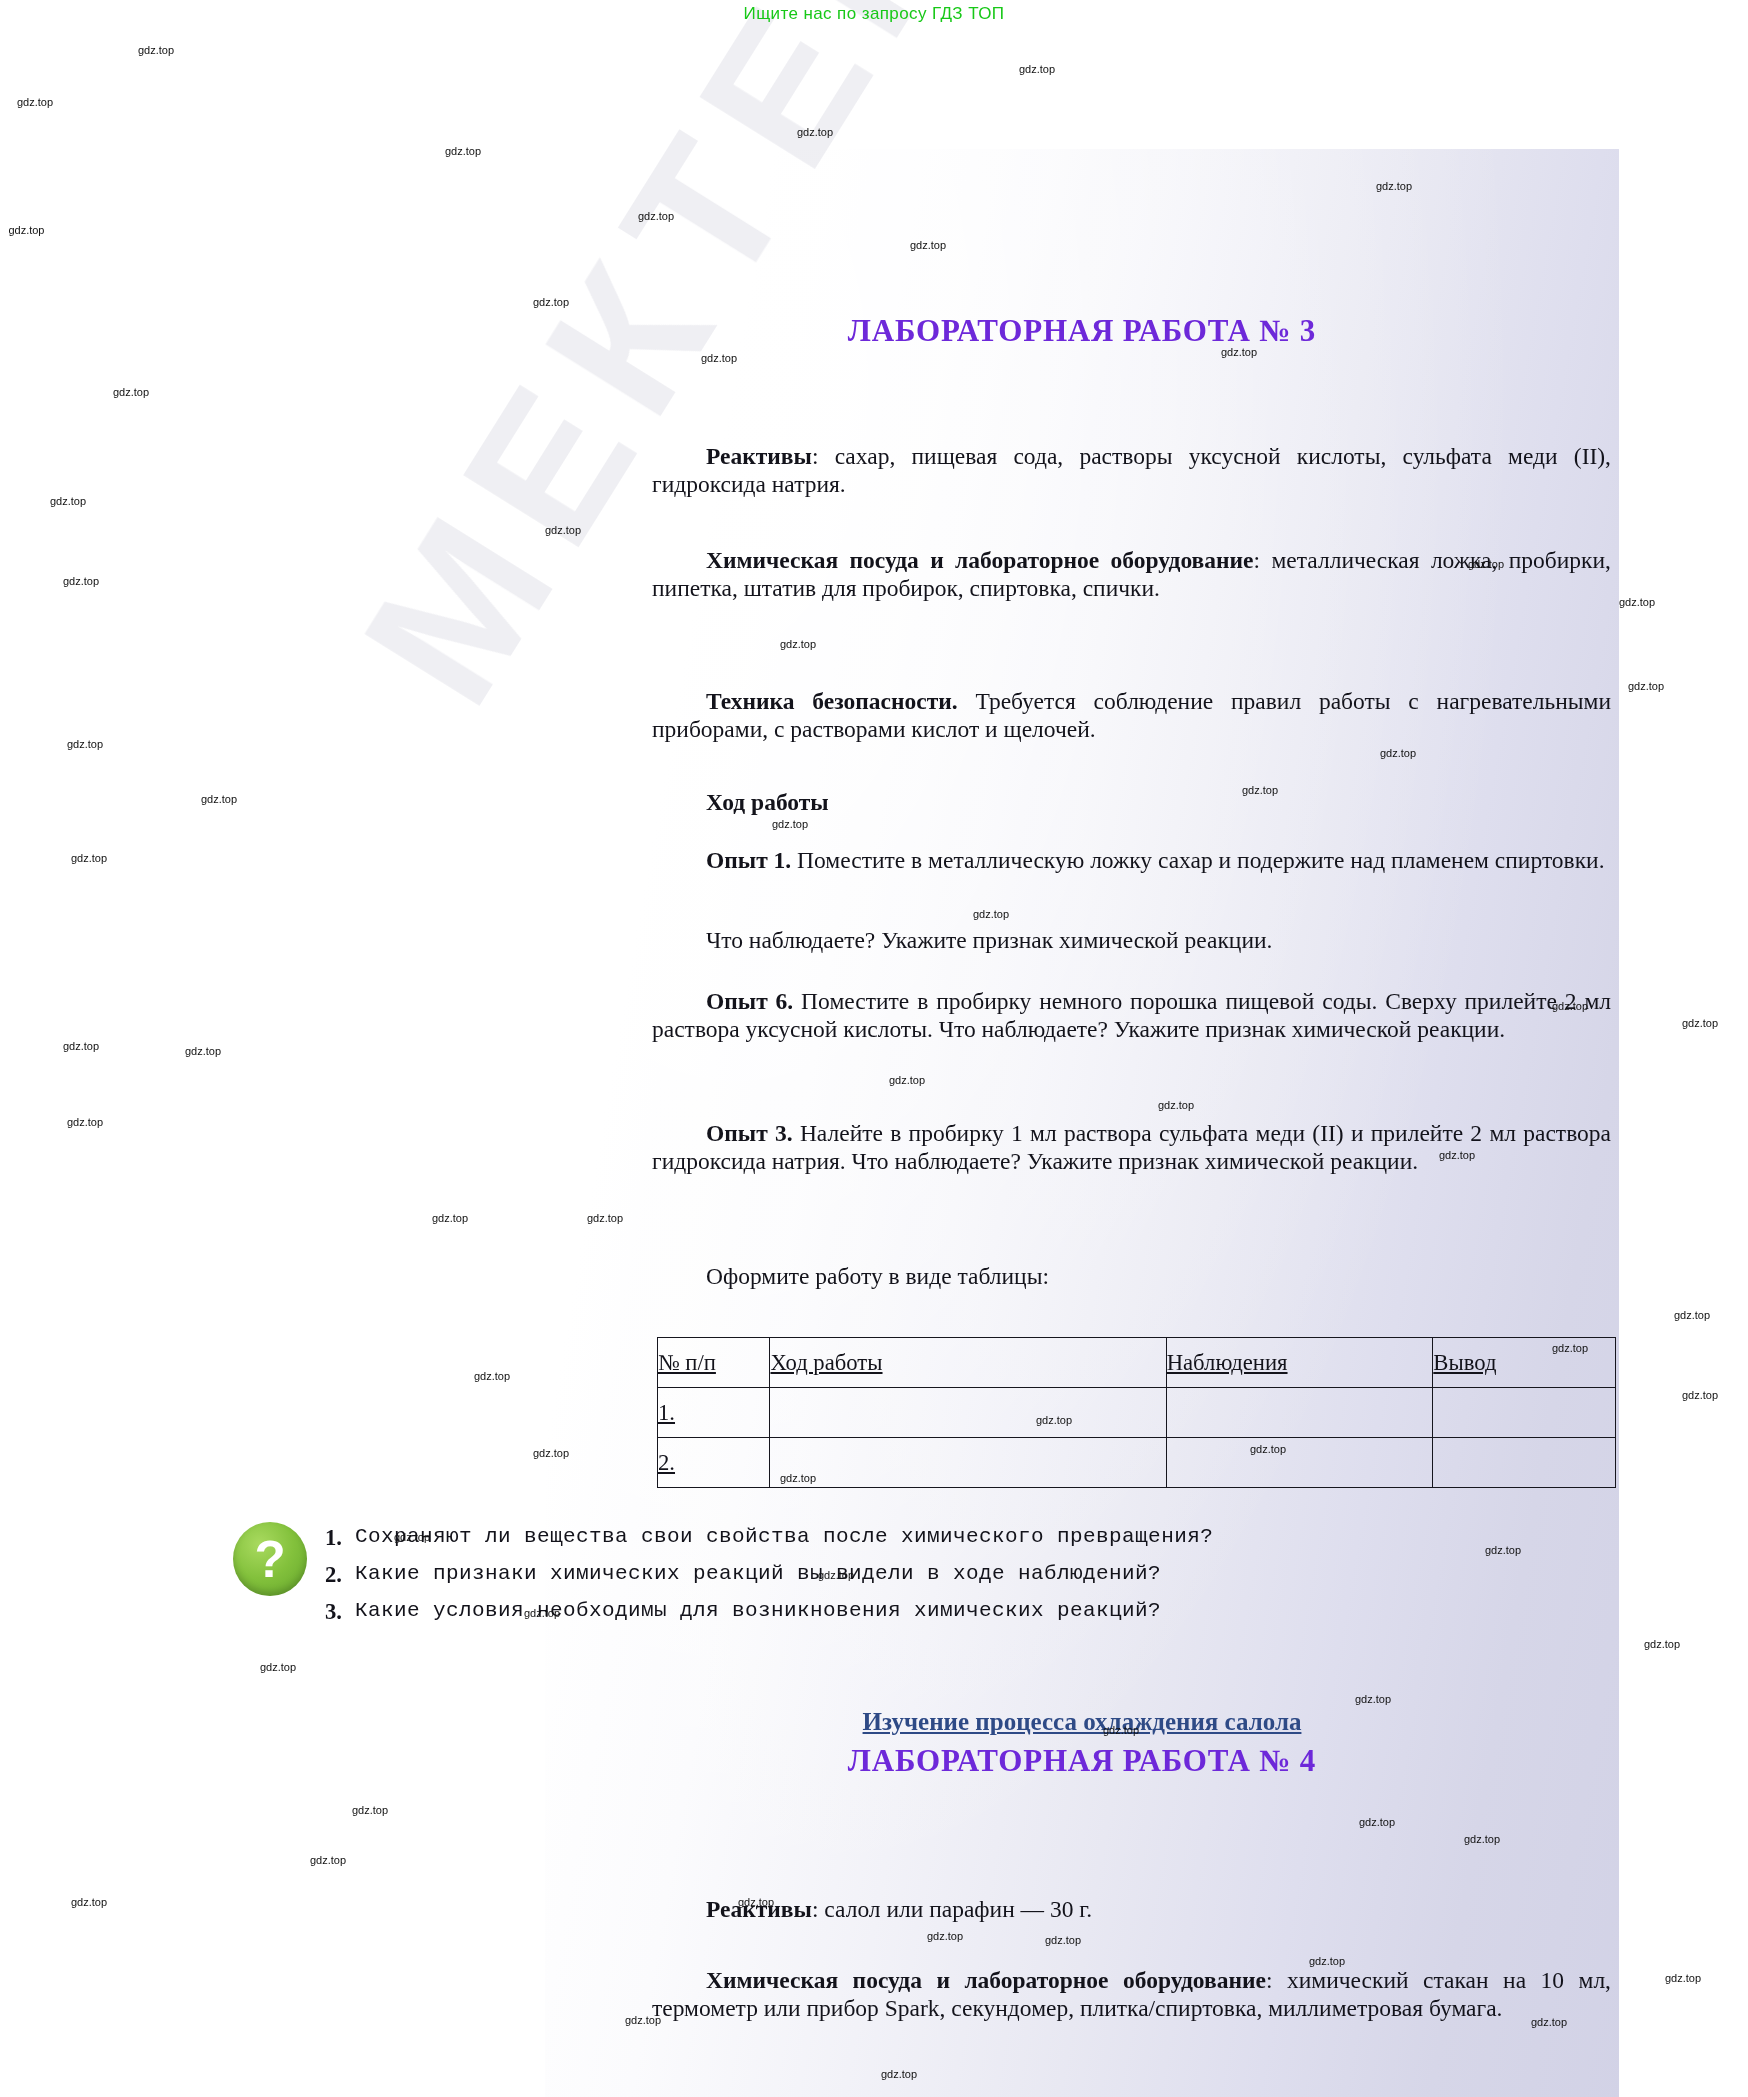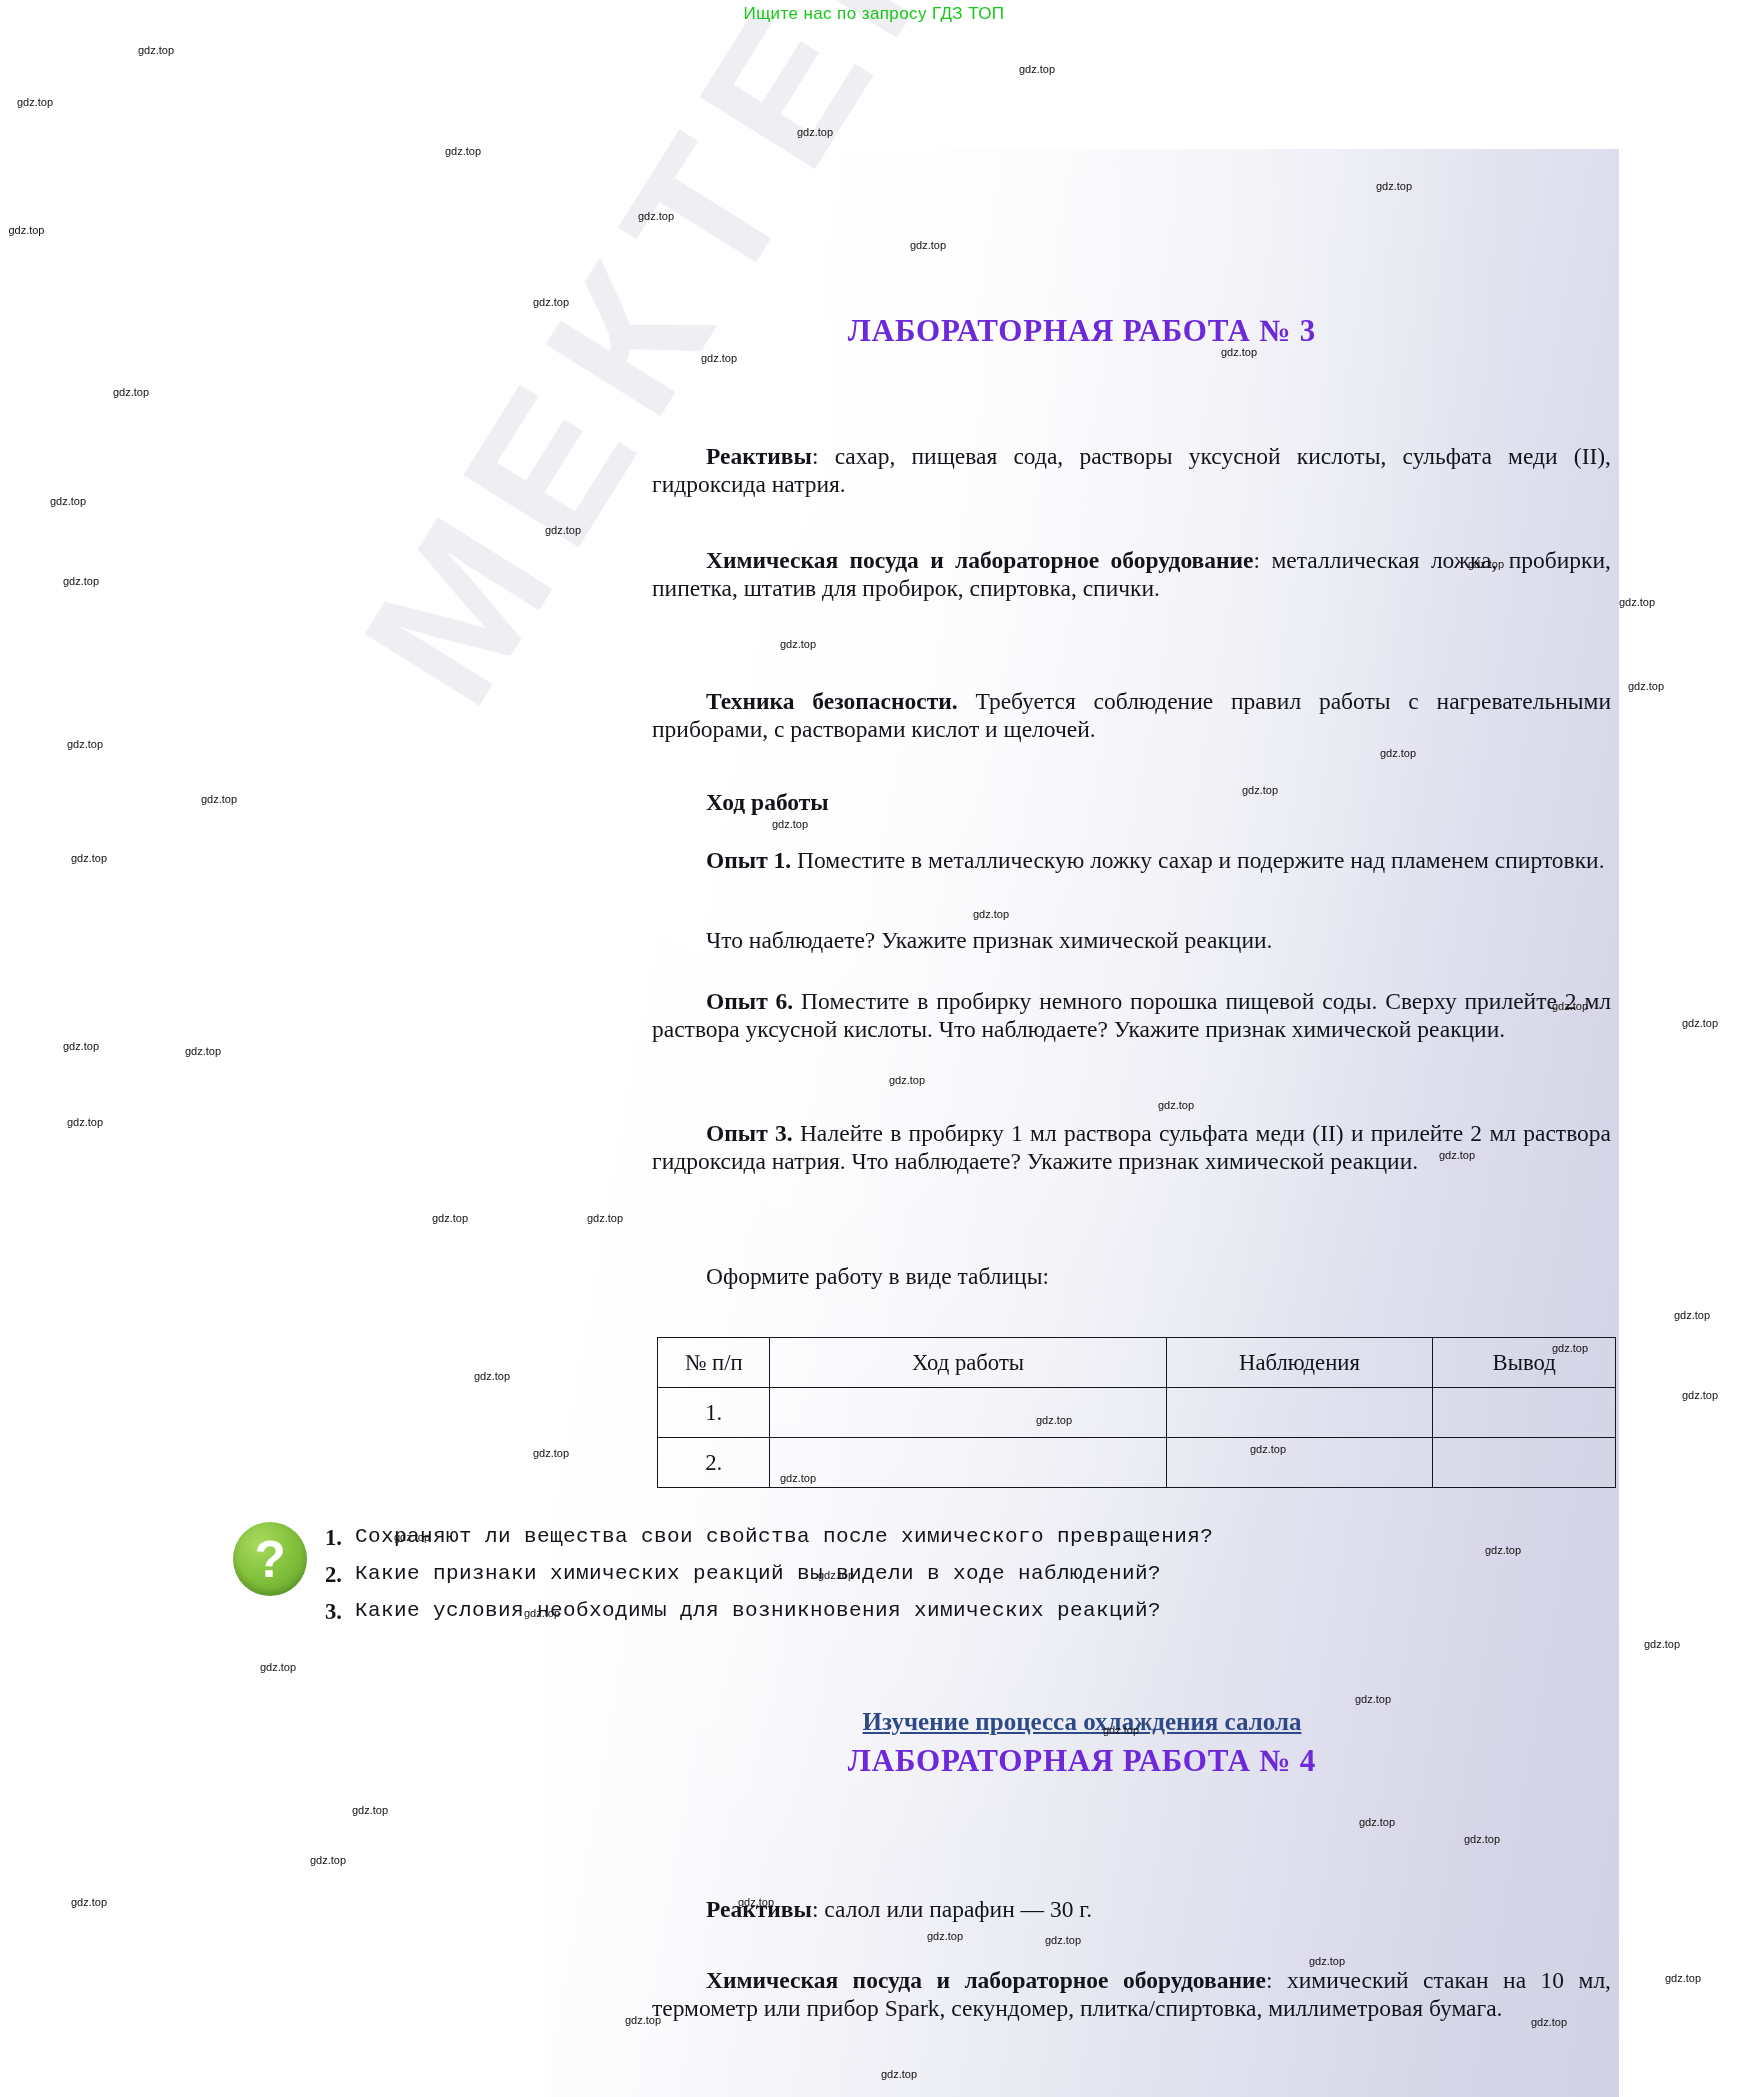--- a/index.html
+++ b/index.html
@@ -98,23 +98,24 @@
   .tbl{
     position:absolute;left:657px;top:1337px;
     width:959px;
     border-collapse:collapse;
     font-size:22.7px;
     color:#13131b;
     background:transparent;
   }
   .tbl td,.tbl th{
     border:1.7px solid #16161e;
-    text-align:center;
+    text-align:left;
     font-weight:400;
     padding:0;
+    text-decoration:underline;
   }
   .tbl th{height:49px;}
   .tbl td{height:49px;}
   .c1{width:139px;}
   .c2{width:495px;}
   .c3{width:310px;}
   .c4{width:218px;}
 
   
   .qicon{

